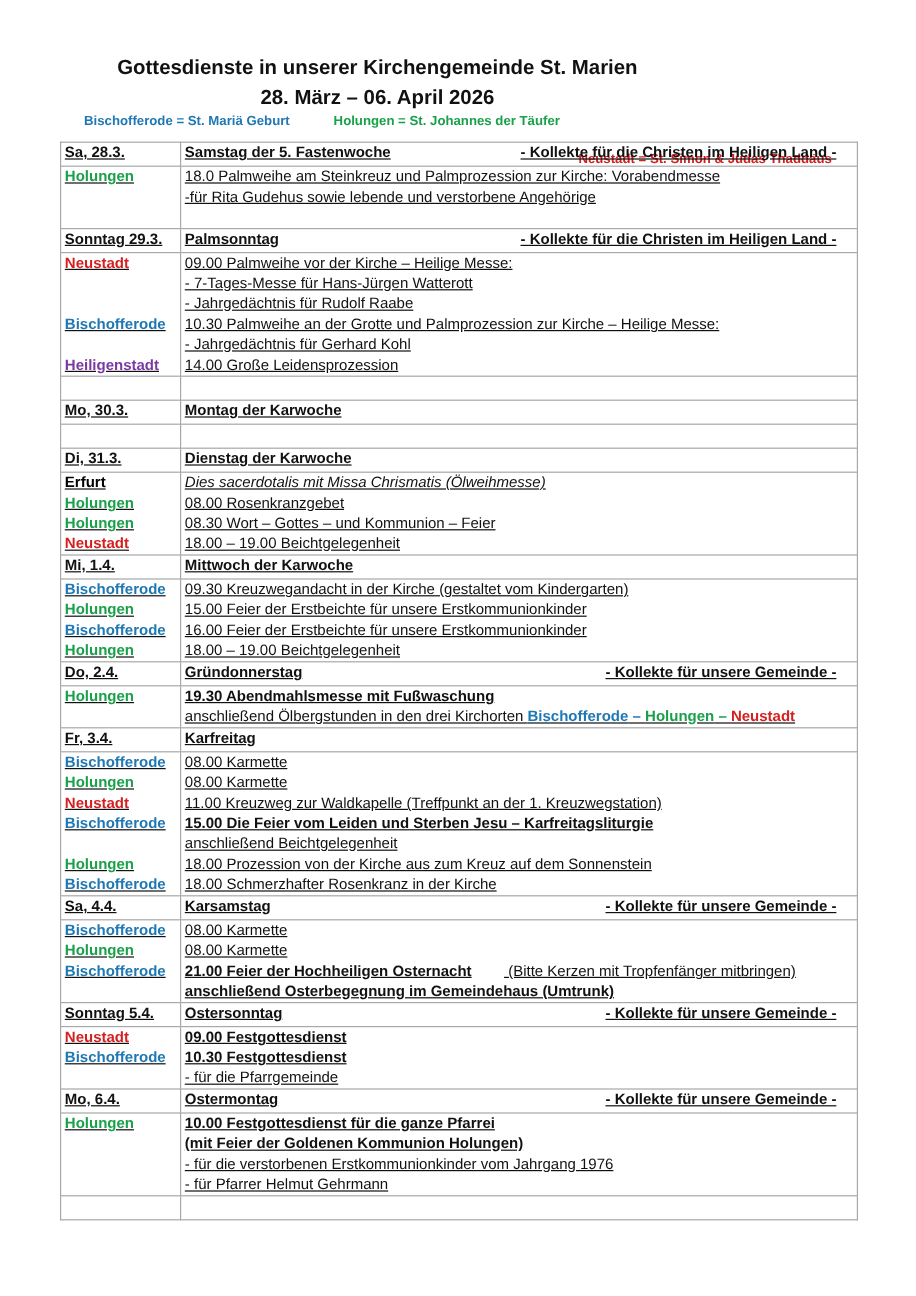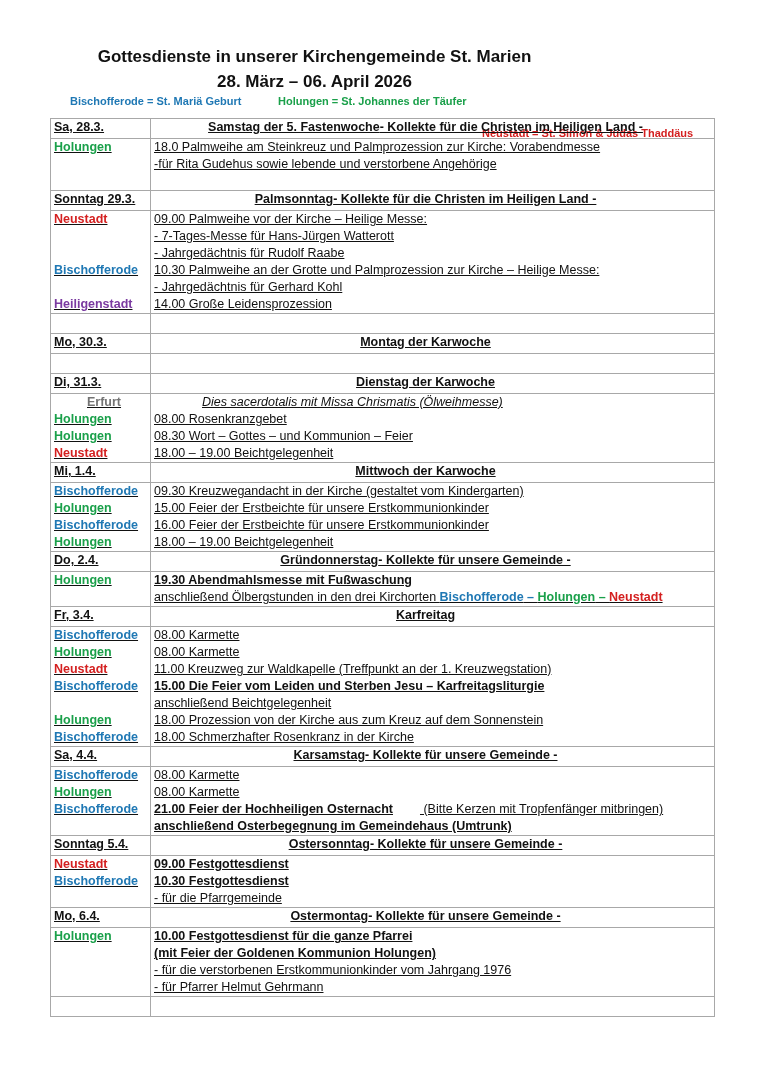--- a/index.html
+++ b/index.html
@@ -10,25 +10,25 @@
   .legend { position: absolute; top: 95px; left: 0; width: 763px; font-size: 11px; font-weight: bold; }
   .legend span { position: absolute; white-space: nowrap; }
   .lg1 { left: 70px; } .lg2 { left: 278px; } .lg3 { left: 482px; }
   .c-bisch { color: #1f78b4; }
   .c-hol { color: #1aa04a; }
   .c-neu { color: #d42020; margin-top: 32px; }
   table.sched { position: absolute; top: 118px; left: 50px; width: 665px; border-collapse: collapse; font-size: 12.5px; text-decoration: underline; }
   table.sched td { border: 1.5px solid #a8a8a8; padding: 0 3px; vertical-align: top; line-height: 17px; }
   td.loc { width: 93px; }
   tr.head td { font-weight: bold; height: 19px; }
-  .headmain { display: flex; justify-content: center; }
+  .headmain { display: flex; justify-content: space-between; }
   .kol { padding-right: 14px; }
   .line { display: block; height: 17px; white-space: nowrap; }
   .bold { font-weight: bold; }
-  .ital { font-style: italic; margin-left: 48px; }
+  .ital { font-style: italic; }
   tr.blank td { height: 19px; }
   .locline { display: block; height: 17px; font-weight: bold; white-space: nowrap; }
 </style>
 </head>
 <body>
 
 <div class="title t1">Gottesdienste in unserer Kirchengemeinde St. Marien</div>
 <div class="title t2">28. März – 06. April 2026</div>
 <div class="legend">
   <span class="lg1 c-bisch">Bischofferode = St. Mariä Geburt</span>
@@ -107,21 +107,21 @@
         <td class="loc">Di, 31.3.</td>
         <td>
           <div class="headmain">
             <span>Dienstag der Karwoche</span>
             <span class="kol"></span>
           </div>
         </td>
       </tr>
       <tr>
         <td class="loc">
-          <span class="locline" style="color: #737373; margin-left: 33px;">Erfurt</span>
+          <span class="locline" style="color: #000000;">Erfurt</span>
           <span class="locline" style="color: rgb(26, 160, 74);">Holungen</span>
           <span class="locline" style="color: rgb(26, 160, 74);">Holungen</span>
           <span class="locline" style="color: rgb(212, 32, 32);">Neustadt</span>
         </td>
         <td>
           <span class="line"><span class="ital">Dies sacerdotalis mit Missa Chrismatis (Ölweihmesse)</span></span>
           <span class="line"><span>08.00 Rosenkranzgebet</span></span>
           <span class="line"><span>08.30 Wort – Gottes – und Kommunion – Feier</span></span>
           <span class="line"><span>18.00 – 19.00 Beichtgelegenheit</span></span>
         </td>

